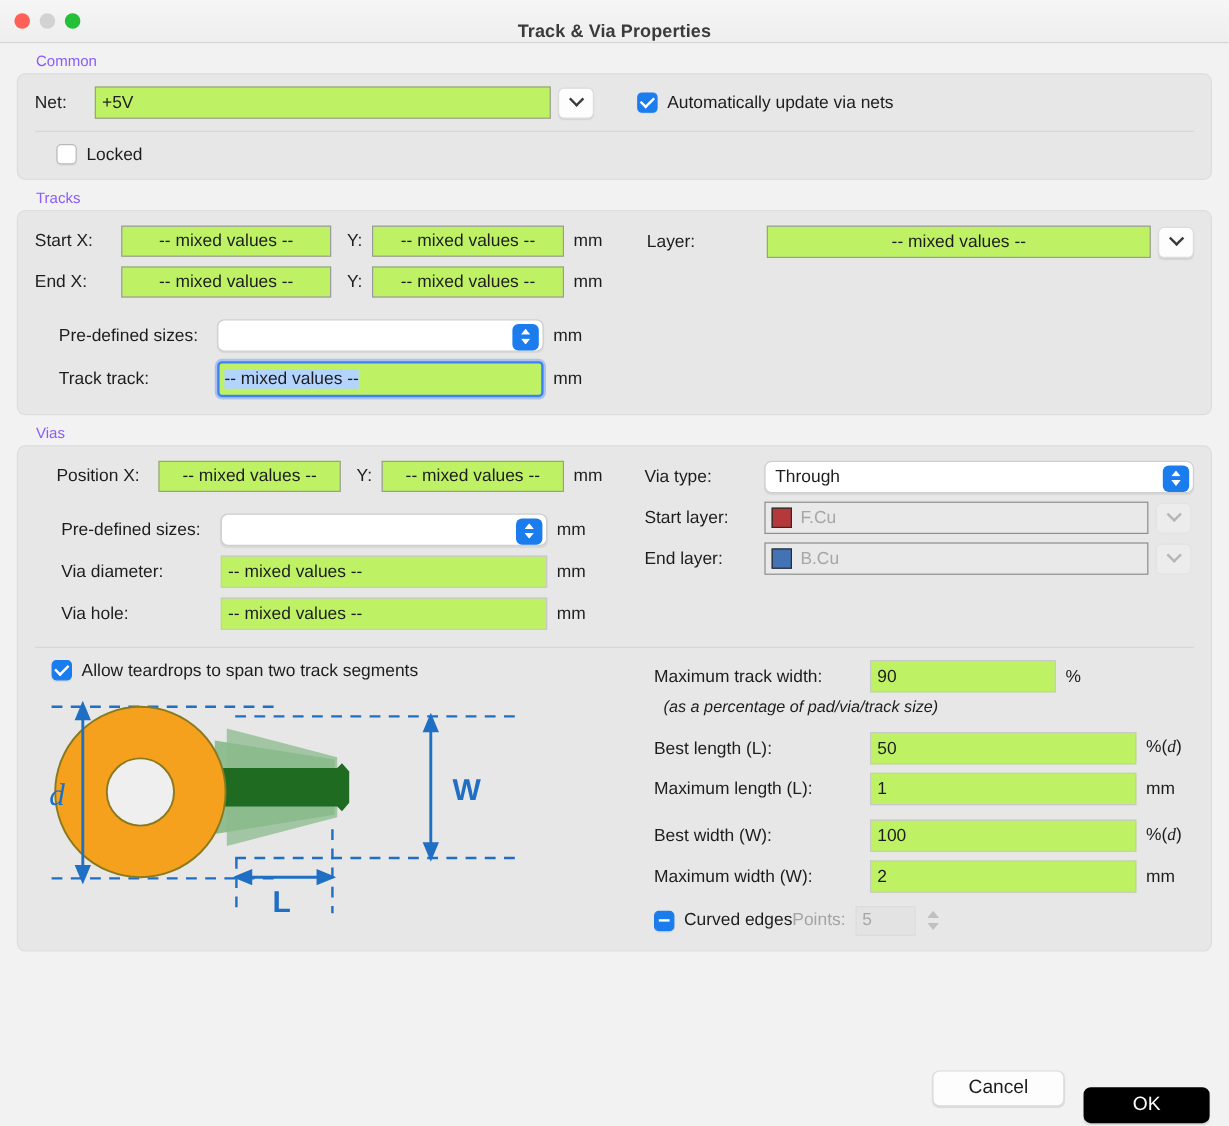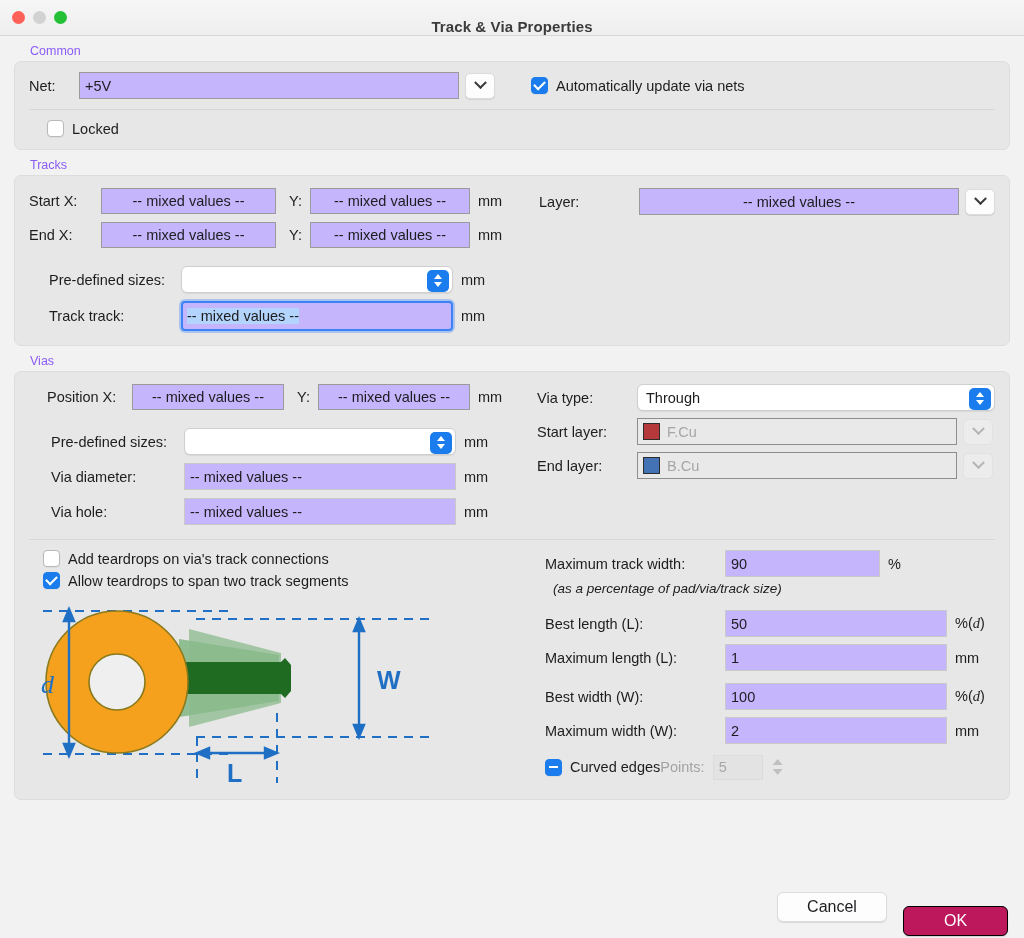--- a/index.html
+++ b/index.html
@@ -44,21 +44,21 @@
     padding:10px 14px;
   }
   .sep{ height:1px; background:#d7d7d7; margin:10px 0 6px 0; }
 
   .row{ display:flex; align-items:center; }
   .lbl{ font-size:14.5px; color:#1d1d1f; white-space:nowrap; }
   .unit{ font-size:14.5px; color:#1d1d1f; margin-left:8px; }
 
   
   .field{
-    background:#c4b5fd;
+    background:#bef264;
     border:1px solid #9b9b9b;
     height:26px;
     font-size:14.5px;
     color:#1d1d1f;
     display:flex; align-items:center;
     padding:0 5px;
     font-family:"Liberation Sans", sans-serif;
   }
   .field.flat{ border:1px solid #c9c9c9; }
   .field.focused{
@@ -141,21 +141,21 @@
     display:flex; align-items:center; justify-content:flex-end;
     padding-right:16px; gap:16px;
   }
   .btn{
     height:30px; min-width:110px; border-radius:6px; font-size:16px;
     display:flex; align-items:center; justify-content:center;
     font-family:"Liberation Sans", sans-serif;
   }
   .btn.cancel{ background:#fdfdfd; color:#1d1d1f; border:1px solid #dcdcdc;
                box-shadow:0 1px 1px rgba(0,0,0,.1); }
-  .btn.ok{ background:#be185d; color:#fff; border:1px solid #000000; min-width:105px;
+  .btn.ok{ background:#000000; color:#fff; border:6px solid #000000; min-width:105px;
            box-shadow:0 1px 1px rgba(0,0,0,.12);margin-top:28px; }
 
   svg{ display:block; }
 </style>
 </head>
 <body>
 
 <div class="window">
 
   <div class="titlebar">
@@ -333,24 +333,20 @@
 
           </div>
         </div>
 
         <div class="sep" style="margin:14px 0 10px 0"></div>
 
         <div style="display:flex">
 
           <div style="width:510px">
 
-            <div class="cbrow" style="margin-bottom:5px;padding-left:14px">
-              <span class="cb"></span>
-              <span class="cb-label">Add teardrops on via's track connections</span>
-            </div>
 
             <div class="cbrow" style="margin-bottom:6px;padding-left:14px">
               <span class="cb on"></span>
               <span class="cb-label">Allow teardrops to span two track segments</span>
             </div>
 
             <div>
               <svg width="420" height="192" viewBox="0 0 420 192">
 
                 <g stroke="#1f6fc4" stroke-width="2" stroke-dasharray="9,7" fill="none">

